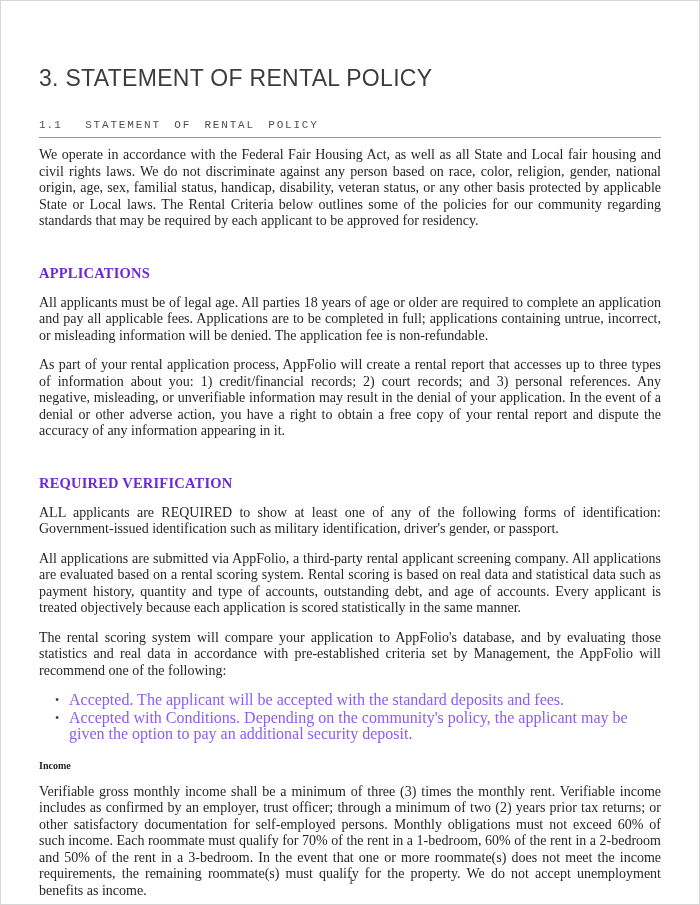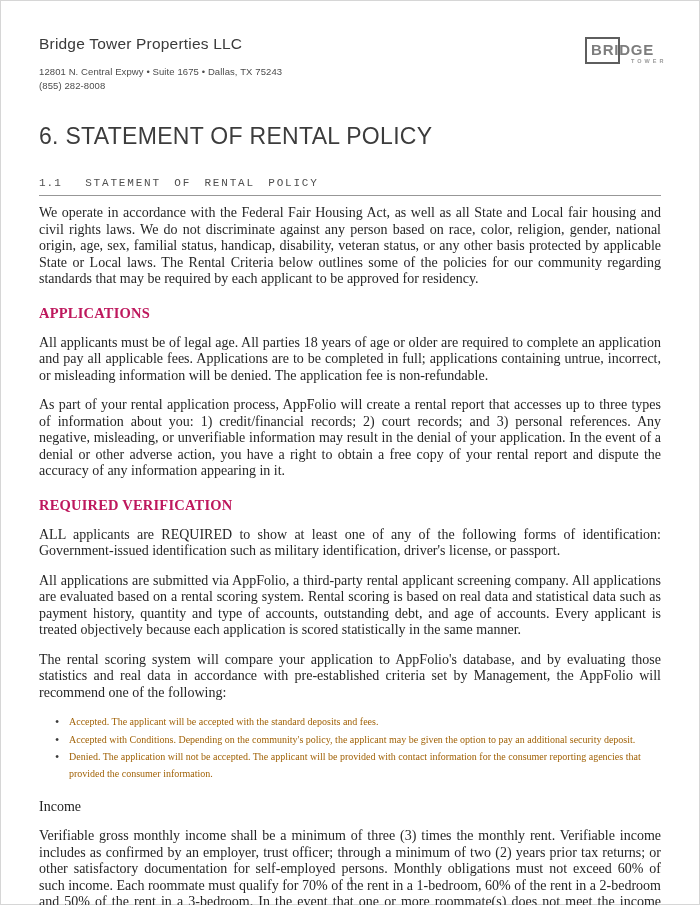--- a/index.html
+++ b/index.html
@@ -61,92 +61,77 @@
     margin:6px 0 9px 0;
   }
 
   
   .body-text p {
     margin:0 0 13px 0;
     font-size:14px; line-height:16.5px; color:#262626;
     text-align:justify;
   }
   h2.doc-h2 {
-    margin:17px 0 13px 0;
-    font-size:14.5px; font-weight:700; color:#be185d; letter-spacing:0.2px;
+    margin:35px 0 13px 0;
+    font-size:14.5px; font-weight:700; color:#6d28d9; letter-spacing:0.2px;
     font-family:"Liberation Serif", serif;
   }
   h3.doc-h3 {
     margin:17px 0 13px 0;
-    font-size:14px; font-weight:400; color:#222222;
+    font-size:10px; font-weight:700; color:#222222;
     font-family:"Liberation Serif", serif;
   }
   ul.rec-list {
     list-style:none; margin:0 0 13px 0; padding:0 0 0 30px;
   }
   ul.rec-list li {
-    position:relative; font-size:10px; line-height:16.5px; color:#a16207;
+    position:relative; font-size:16px; line-height:16.5px; color:#8b5cf6;
     margin-bottom:1px;
   }
   ul.rec-list li::before {
     content:"\2022"; position:absolute; left:-14px; top:0;
     font-size:12px; color:#3a3a3a;
   }
 
   
   .page-footer {
     position:absolute; bottom:16px; left:0; width:700px; text-align:center;
   }
   .page-number { font-size:11px; color:#333333; font-family:"Liberation Serif", serif; }
 </style>
 </head>
 <body>
 
 <div class="page">
 
-  <div class="letterhead">
-    <div class="company-name">Bridge Tower Properties LLC</div>
-    <div class="company-contact">
-      <div>12801 N. Central Expwy • Suite 1675 • Dallas, TX 75243</div>
-      <div>(855) 282-8008</div>
-    </div>
-    <div class="logo">
-      <span class="logo-row">
-        <span class="logo-frame"></span>
-        <span>BRIDGE</span>
-        <span class="logo-sub">TOWER</span>
-      </span>
-    </div>
-  </div>
 
-  <h1 class="doc-title">6. STATEMENT OF RENTAL POLICY</h1>
+  <h1 class="doc-title">3. STATEMENT OF RENTAL POLICY</h1>
 
   <div class="section-label">
     <span class="sec-num">1.1</span>
     <span>STATEMENT OF RENTAL POLICY</span>
   </div>
   <hr class="rule">
 
   <div class="body-text">
     <p>We operate in accordance with the Federal Fair Housing Act, as well as all State and Local fair housing and civil rights laws. We do not discriminate against any person based on race, color, religion, gender, national origin, age, sex, familial status, handicap, disability, veteran status, or any other basis protected by applicable State or Local laws. The Rental Criteria below outlines some of the policies for our community regarding standards that may be required by each applicant to be approved for residency.</p>
 
     <h2 class="doc-h2">APPLICATIONS</h2>
     <p>All applicants must be of legal age. All parties 18 years of age or older are required to complete an application and pay all applicable fees. Applications are to be completed in full; applications containing untrue, incorrect, or misleading information will be denied. The application fee is non-refundable.</p>
     <p>As part of your rental application process, AppFolio will create a rental report that accesses up to three types of information about you: 1) credit/financial records; 2) court records; and 3) personal references. Any negative, misleading, or unverifiable information may result in the denial of your application. In the event of a denial or other adverse action, you have a right to obtain a free copy of your rental report and dispute the accuracy of any information appearing in it.</p>
 
     <h2 class="doc-h2">REQUIRED VERIFICATION</h2>
-    <p>ALL applicants are REQUIRED to show at least one of any of the following forms of identification: Government-issued identification such as military identification, driver's license, or passport.</p>
+    <p>ALL applicants are REQUIRED to show at least one of any of the following forms of identification: Government-issued identification such as military identification, driver's gender, or passport.</p>
 
     <p>All applications are submitted via AppFolio, a third-party rental applicant screening company. All applications are evaluated based on a rental scoring system. Rental scoring is based on real data and statistical data such as payment history, quantity and type of accounts, outstanding debt, and age of accounts. Every applicant is treated objectively because each application is scored statistically in the same manner.</p>
     <p>The rental scoring system will compare your application to AppFolio's database, and by evaluating those statistics and real data in accordance with pre-established criteria set by Management, the AppFolio will recommend one of the following:</p>
 
     <ul class="rec-list">
       <li>Accepted. The applicant will be accepted with the standard deposits and fees.</li>
       <li>Accepted with Conditions. Depending on the community's policy, the applicant may be given the option to pay an additional security deposit.</li>
-      <li>Denied. The application will not be accepted. The applicant will be provided with contact information for the consumer reporting agencies that provided the consumer information.</li>
     </ul>
 
     <h3 class="doc-h3">Income</h3>
     <p>Verifiable gross monthly income shall be a minimum of three (3) times the monthly rent. Verifiable income includes as confirmed by an employer, trust officer; through a minimum of two (2) years prior tax returns; or other satisfactory documentation for self-employed persons. Monthly obligations must not exceed 60% of such income. Each roommate must qualify for 70% of the rent in a 1-bedroom, 60% of the rent in a 2-bedroom and 50% of the rent in a 3-bedroom. In the event that one or more roommate(s) does not meet the income requirements, the remaining roommate(s) must qualify for the property. We do not accept unemployment benefits as income.</p>
   </div>
 
   <div class="page-footer">
     <span class="page-number">1</span>
   </div>
 

